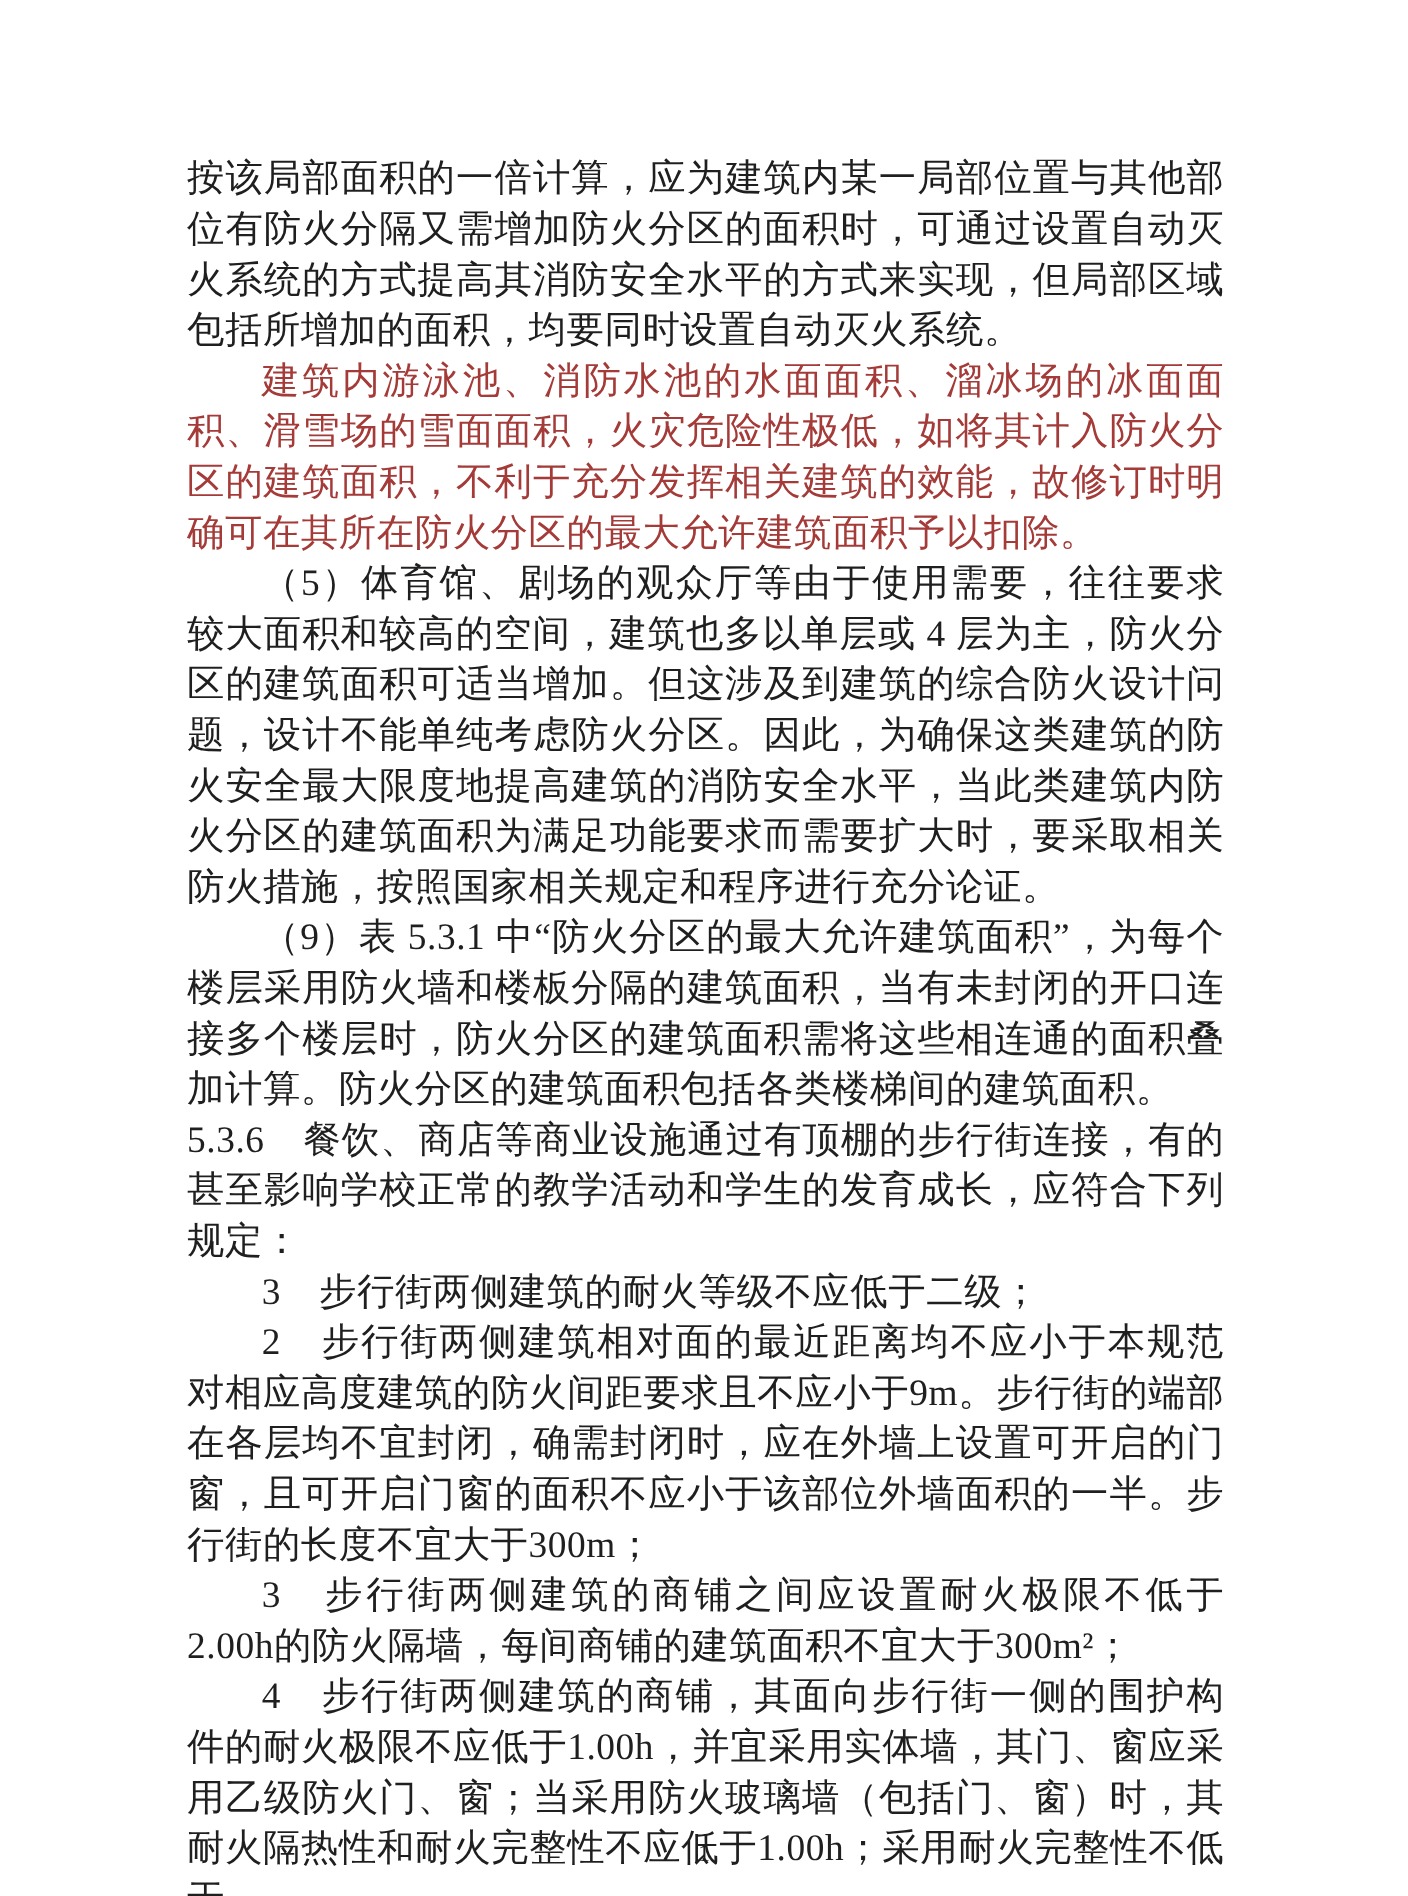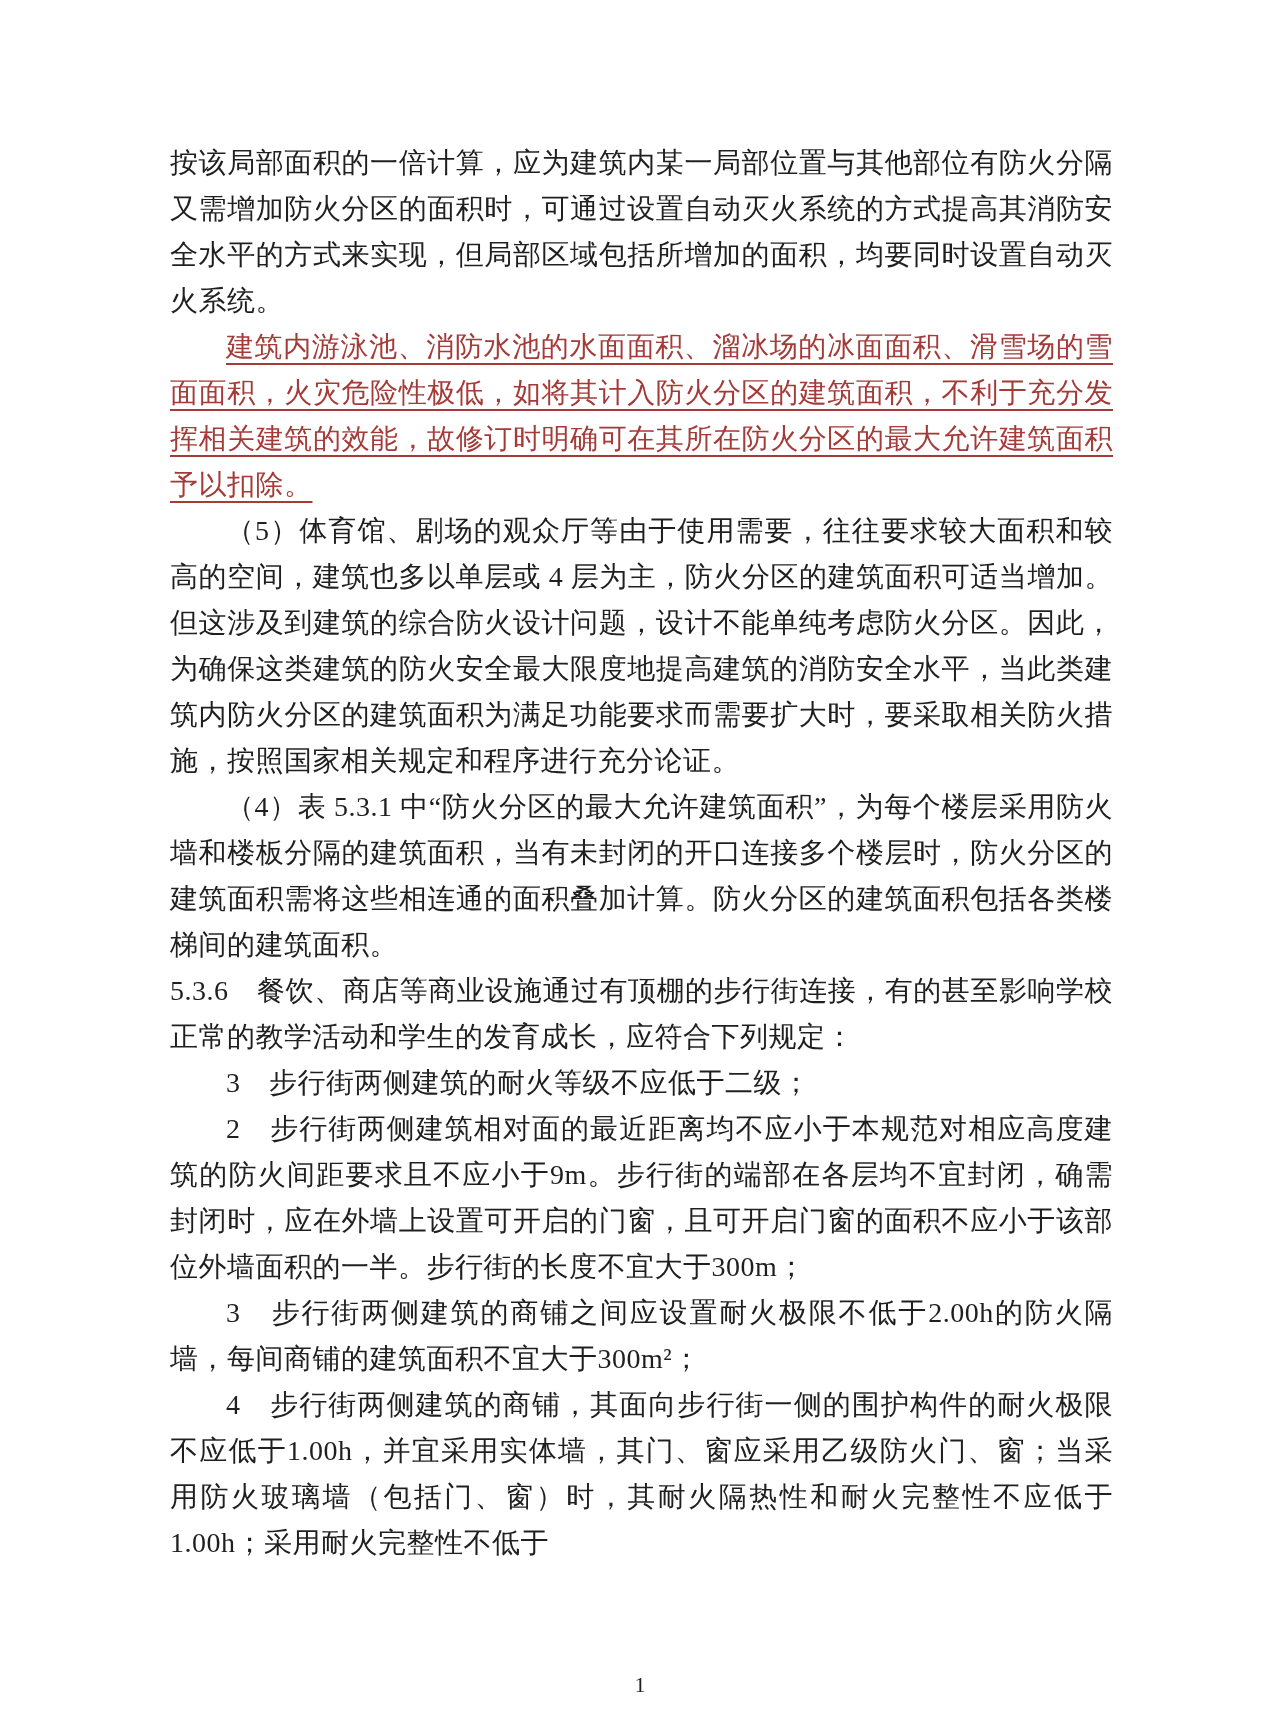--- a/index.html
+++ b/index.html
@@ -17,34 +17,33 @@
   }
   .doc-body {
     position: absolute;
     top: 140px;
     left: 170px;
     width: 943px;
   }
   .doc-body p {
     margin: 0;
     padding: 0;
-    font-size: 28px;
+    font-size: 34px;
     line-height: 46px;
     text-align: justify;
     letter-spacing: 0.5px;
   }
   .doc-body p.indent {
     text-indent: 2em;
   }
   .doc-body p.black {
     color: #1f1f1f;
   }
   .doc-body p.red-underline {
     color: #a43b38;
-    text-decoration: underline;
     text-decoration-color: #a43b38;
     text-decoration-thickness: 2px;
     text-underline-offset: 7px;
   }
   .page-number {
     position: absolute;
     bottom: 26px;
     left: 0;
     width: 100%;
     text-align: center;
@@ -60,21 +59,21 @@
 
   <div class="doc-body">
 
       <p class="black">按该局部面积的一倍计算，应为建筑内某一局部位置与其他部位有防火分隔又需增加防火分区的面积时，可通过设置自动灭火系统的方式提高其消防安全水平的方式来实现，但局部区域包括所增加的面积，均要同时设置自动灭火系统。</p>
 
       <p class="red-underline indent">建筑内游泳池、消防水池的水面面积、溜冰场的冰面面积、滑雪场的雪面面积，火灾危险性极低，如将其计入防火分区的建筑面积，不利于充分发挥相关建筑的效能，故修订时明确可在其所在防火分区的最大允许建筑面积予以扣除。</p>
 
 
       <p class="black indent">（5）体育馆、剧场的观众厅等由于使用需要，往往要求较大面积和较高的空间，建筑也多以单层或 4 层为主，防火分区的建筑面积可适当增加。但这涉及到建筑的综合防火设计问题，设计不能单纯考虑防火分区。因此，为确保这类建筑的防火安全最大限度地提高建筑的消防安全水平，当此类建筑内防火分区的建筑面积为满足功能要求而需要扩大时，要采取相关防火措施，按照国家相关规定和程序进行充分论证。</p>
 
-      <p class="black indent">（4）表 5.3.1 中“防火分区的最大允许建筑面积”，为每个楼层采用防火墙和楼板分隔的建筑面积，当有未封闭的开口连接多个楼层时，防火分区的建筑面积需将这些相连通的面积叠加计算。防火分区的建筑面积包括各类楼梯间的建筑面积。</p>
+      <p class="black indent">（9）表 5.3.1 中“防火分区的最大允许建筑面积”，为每个楼层采用防火墙和楼板分隔的建筑面积，当有未封闭的开口连接多个楼层时，防火分区的建筑面积需将这些相连通的面积叠加计算。防火分区的建筑面积包括各类楼梯间的建筑面积。</p>
 
       <p class="black">5.3.6　餐饮、商店等商业设施通过有顶棚的步行街连接，有的甚至影响学校正常的教学活动和学生的发育成长，应符合下列规定：</p>
 
       <p class="black indent">3　步行街两侧建筑的耐火等级不应低于二级；</p>
 
       <p class="black indent">2　步行街两侧建筑相对面的最近距离均不应小于本规范对相应高度建筑的防火间距要求且不应小于9m。步行街的端部在各层均不宜封闭，确需封闭时，应在外墙上设置可开启的门窗，且可开启门窗的面积不应小于该部位外墙面积的一半。步行街的长度不宜大于300m；</p>
 
       <p class="black indent">3　步行街两侧建筑的商铺之间应设置耐火极限不低于2.00h的防火隔墙，每间商铺的建筑面积不宜大于300m²；</p>
 
       <p class="black indent">4　步行街两侧建筑的商铺，其面向步行街一侧的围护构件的耐火极限不应低于1.00h，并宜采用实体墙，其门、窗应采用乙级防火门、窗；当采用防火玻璃墙（包括门、窗）时，其耐火隔热性和耐火完整性不应低于1.00h；采用耐火完整性不低于</p>

